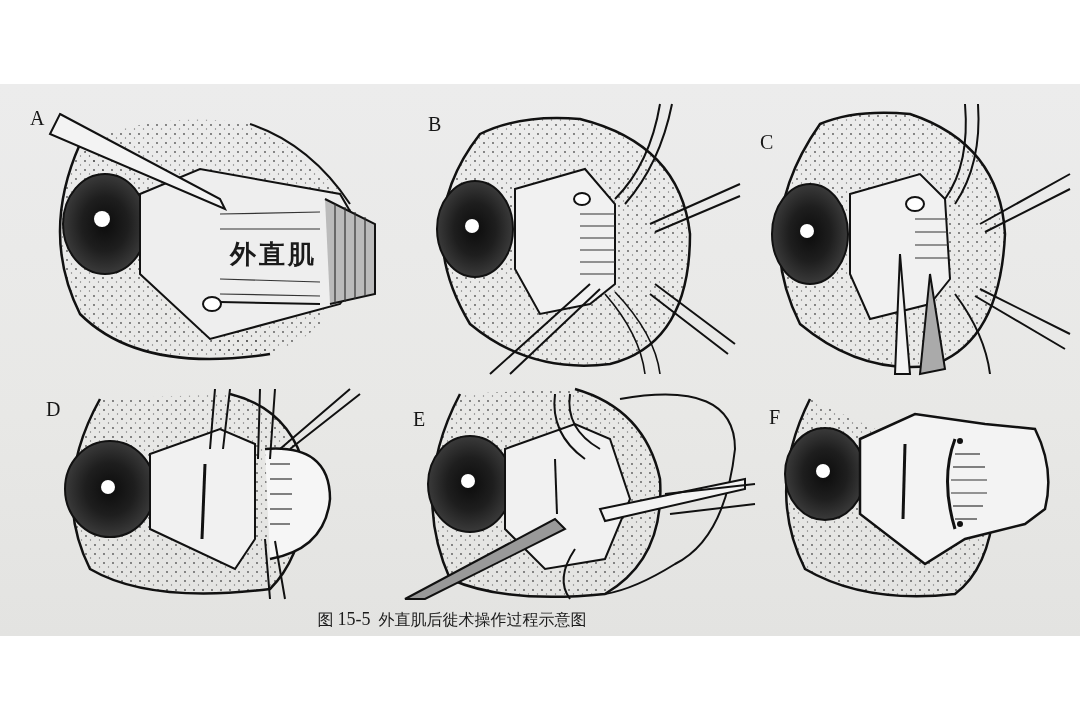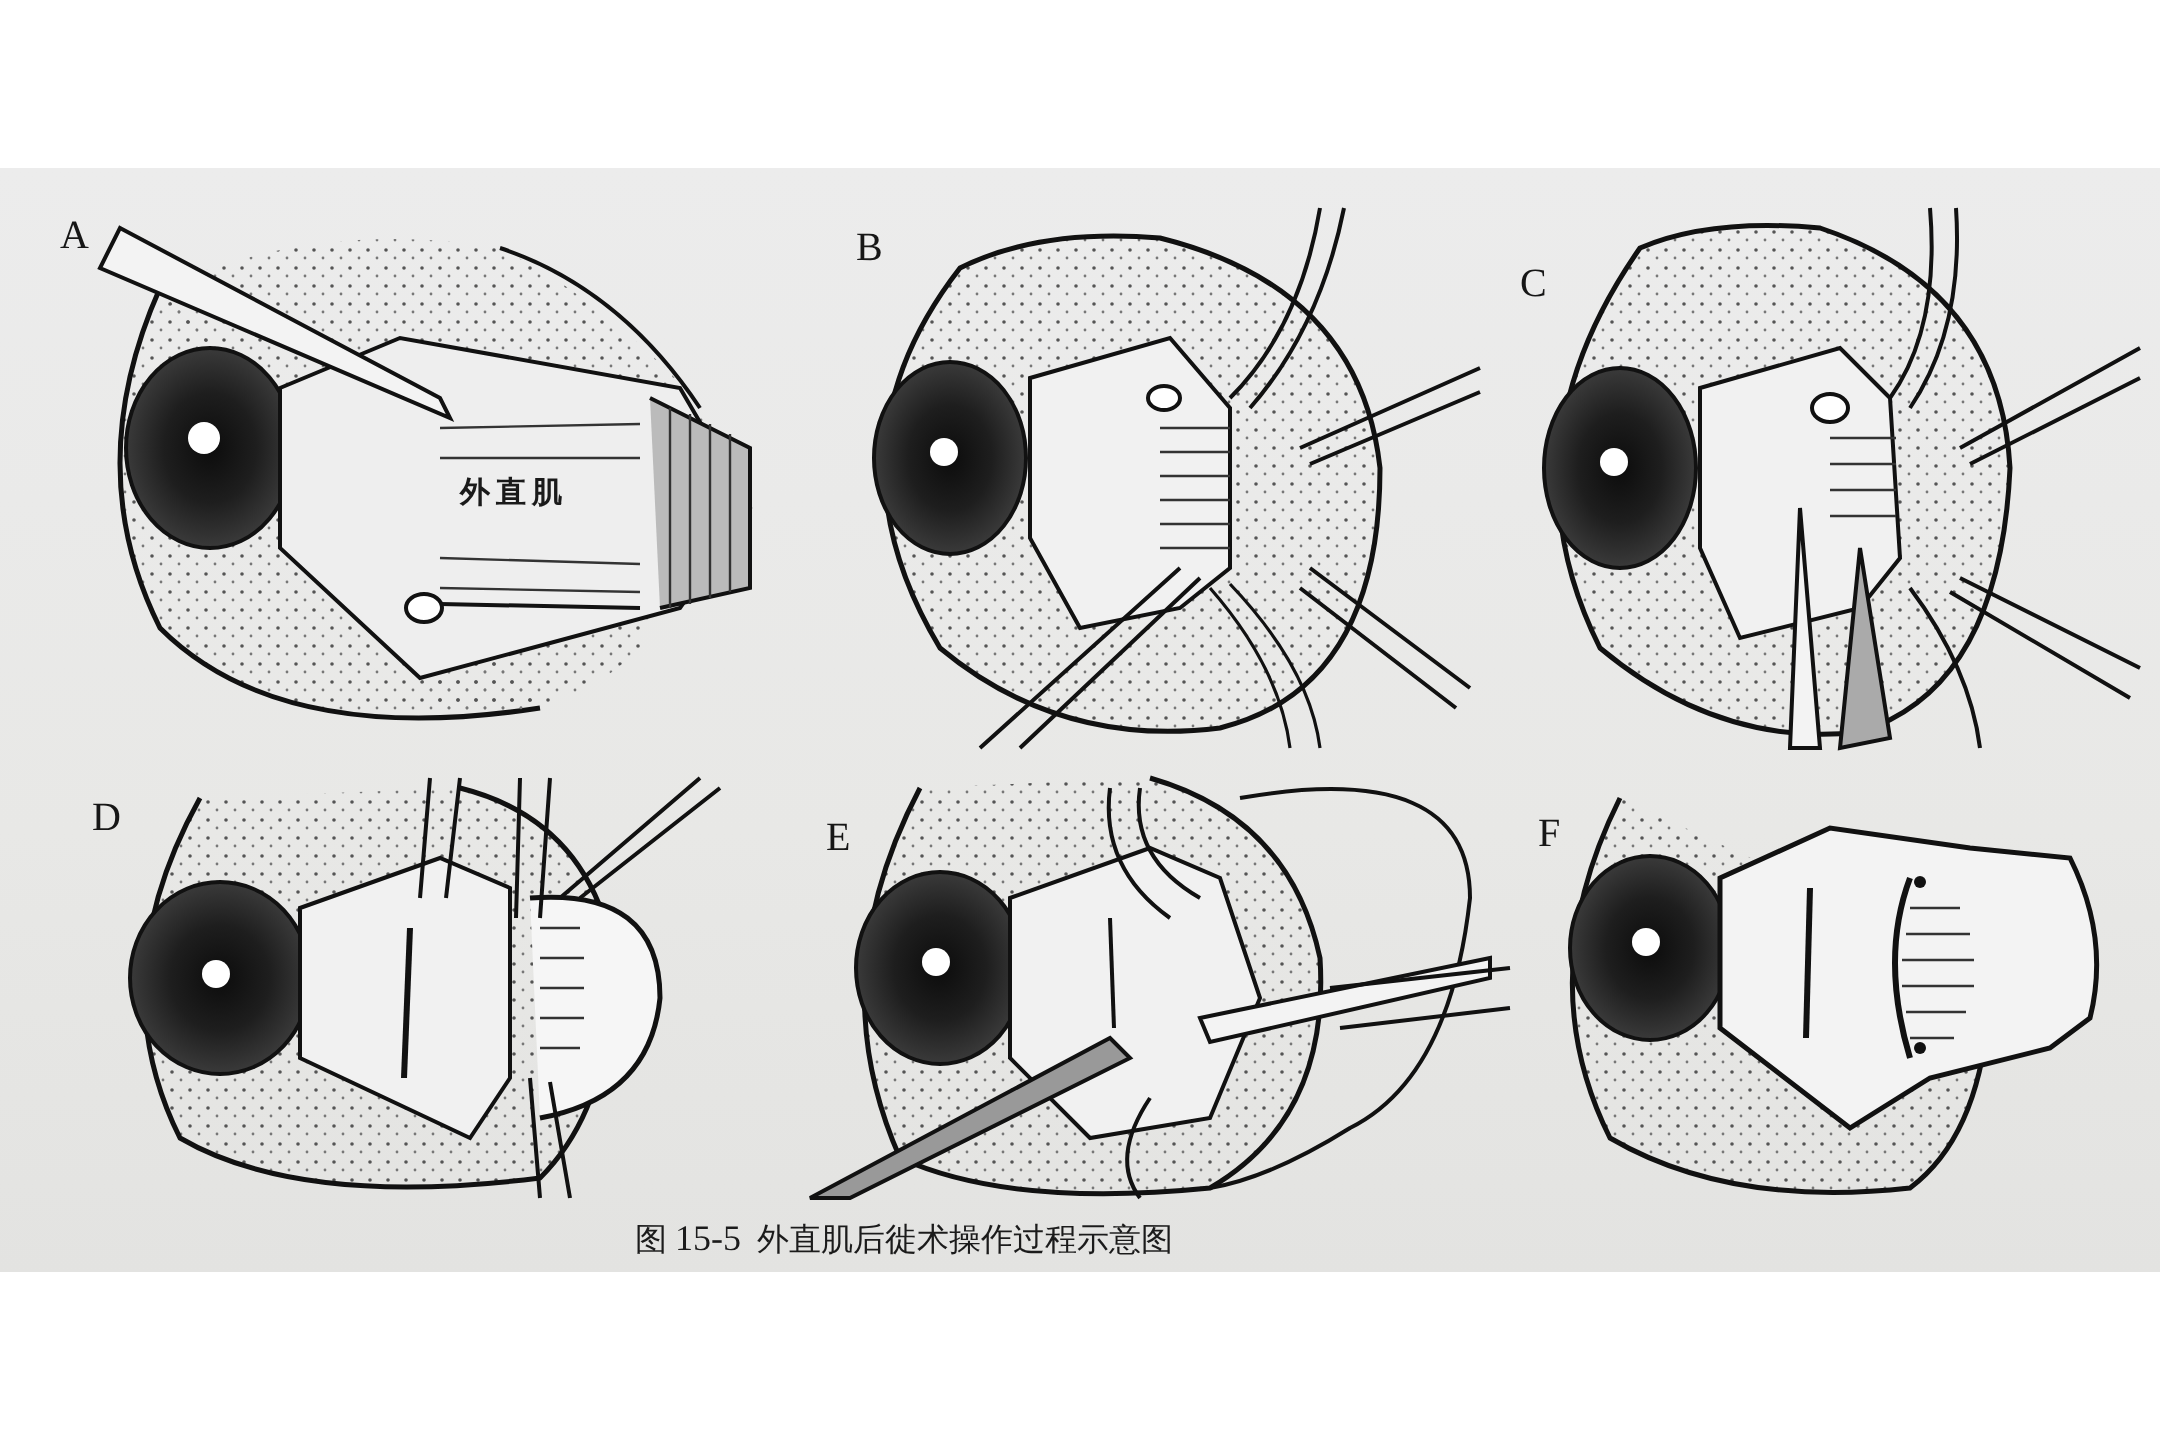--- a/index.html
+++ b/index.html
@@ -13,21 +13,21 @@
       background: linear-gradient(180deg, #ececec 0%, #e8e8e6 60%, #e3e3e1 100%);
     }
     .panel { position: absolute; }
     .panel svg { width: 100%; height: 100%; display: block; overflow: visible; }
     .panel-label {
       position: absolute; font-family: "Liberation Serif", "DejaVu Serif", serif;
       font-size: 20px; color: #161616; line-height: 1;
     }
     .muscle-label {
       position: absolute; font-family: "DejaVu Sans", sans-serif;
-      font-size: 15px; font-weight: bold; color: #1a1a1a; letter-spacing: 3px;
+      font-size: 26px; font-weight: bold; color: #1a1a1a; letter-spacing: 3px;
     }
     .caption {
       position: absolute; left: 0; width: 904px; top: 525px; text-align: center;
       font-family: "DejaVu Sans", sans-serif; font-size: 16px; color: #1b1b1b;
     }
     .caption .num { font-family: "Liberation Serif", "DejaVu Serif", serif; font-size: 18px; margin: 0 8px 0 4px; }
   </style>
 </head>
 <body>
 

